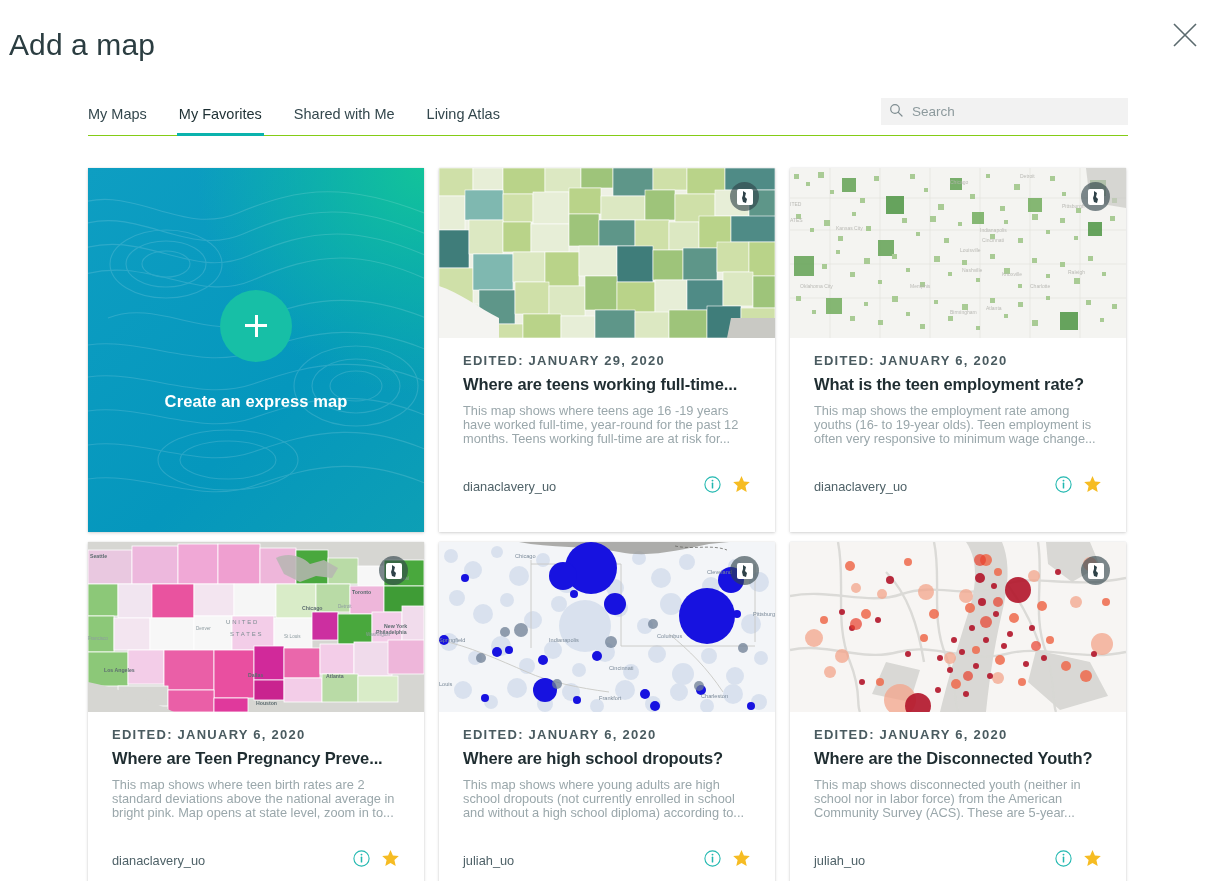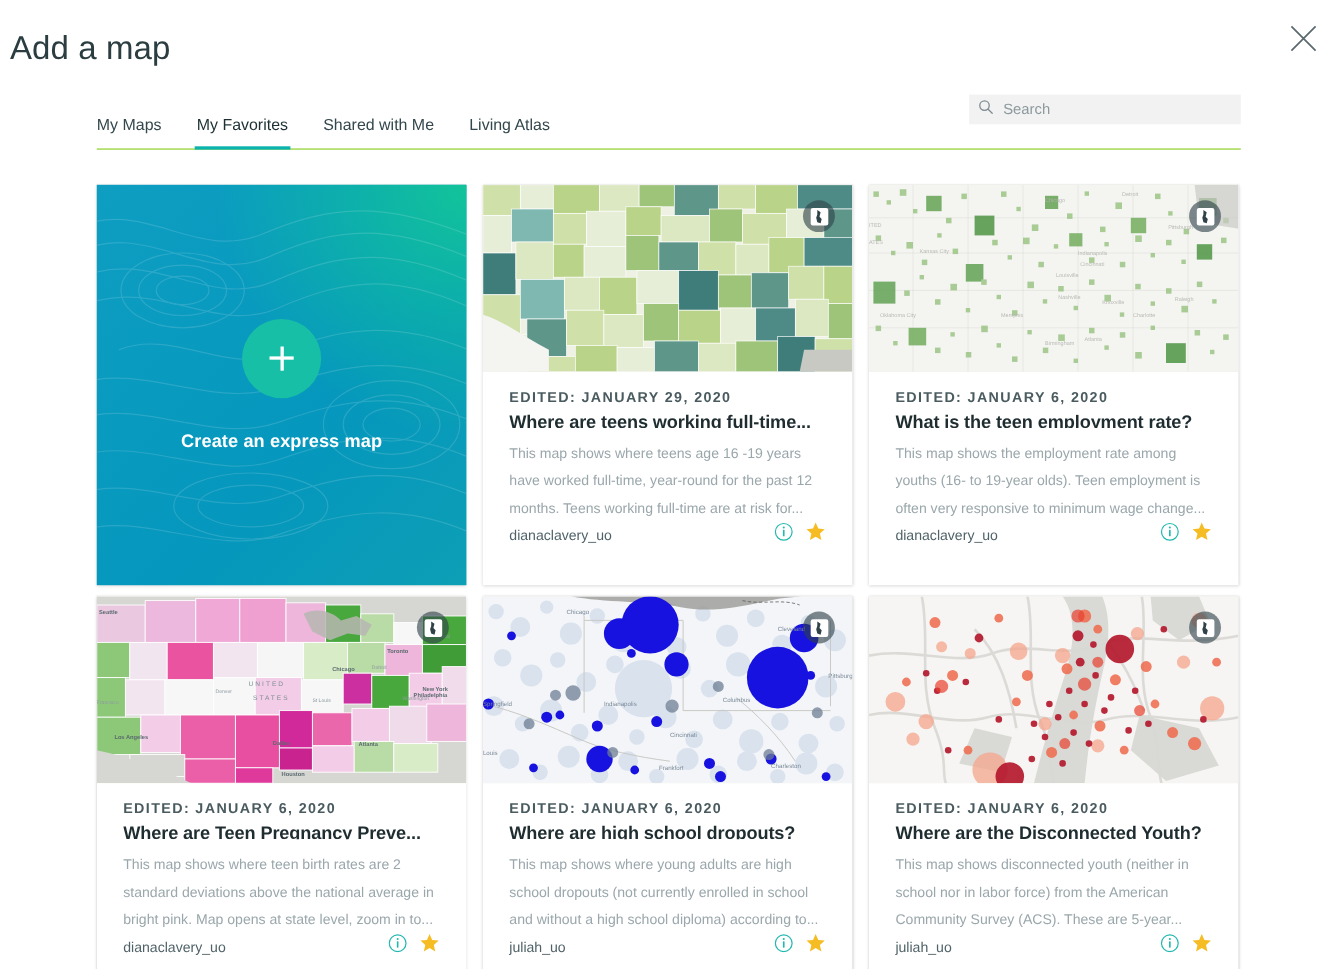--- a/index.html
+++ b/index.html
@@ -56,21 +56,21 @@
   .tab.active { color: #1d2f33; }
   .tab.active::after {
     content: "";
     position: absolute;
     left: -2px; right: -2px; bottom: -1px;
     height: 3px;
     background: #0ab3ad;
   }
   .search-wrap {
     margin-left: auto;
-    margin-bottom: 22px;
+    margin-bottom: 10px;
     width: 247px; height: 27px;
     background: #f2f2f2;
     display: flex;
     align-items: center;
     padding: 0 8px;
   }
   .search-wrap svg { flex: 0 0 auto; margin-right: 7px; }
   .search-input {
     border: none; outline: none; background: transparent;
     font-size: 13.5px;
@@ -178,21 +178,21 @@
     font-size: 16.5px;
     font-weight: 700;
     color: #1f2d31;
     letter-spacing: -0.1px;
     margin-bottom: 10px;
     white-space: nowrap;
     overflow: hidden;
   }
   .card-desc {
     font-size: 12.8px;
-    line-height: 25px;
+    line-height: 14px;
     color: #9aa7ab;
   }
   .card-footer {
     margin-top: auto;
     padding-bottom: 13px;
     display: flex;
     align-items: center;
   }
   .card-owner {
     font-size: 12.8px;

